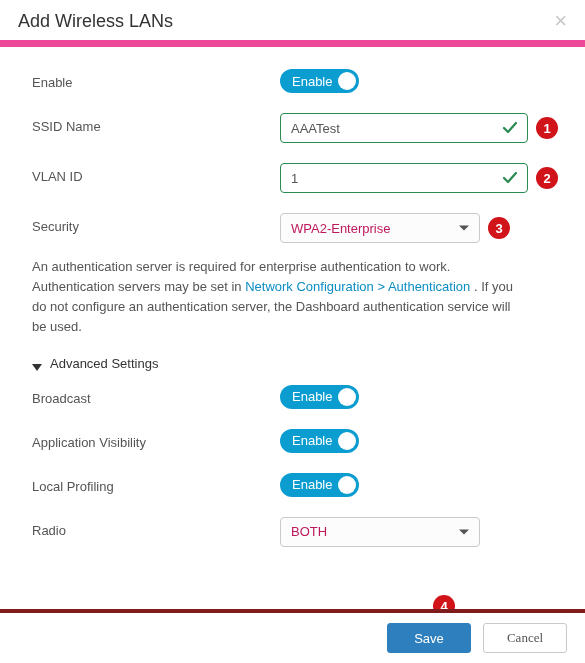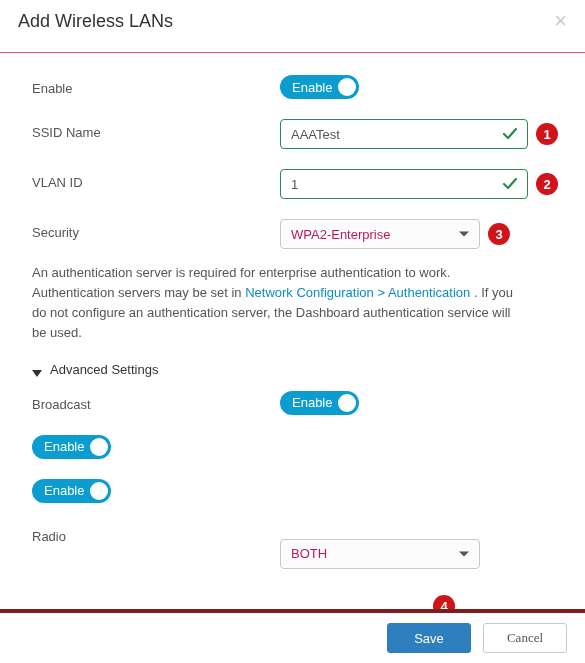--- a/index.html
+++ b/index.html
@@ -10,22 +10,22 @@
     color: #4e4e4e;
     width: 585px;
     height: 663px;
     position: relative;
   }
   .modal {
     width: 100%;
     height: 100%;
   }
   .modal-header {
-    padding: 10px 18px 20px 18px;
-    border-bottom: 1px solid #ec4899;
+    padding: 10px 18px 8px 18px;
+    border-bottom: 7px solid #ec4899;
     display: flex;
     align-items: flex-end;
     justify-content: space-between;
   }
   .modal-title {
     font-size: 18px;
     font-weight: 400;
     color: #333;
   }
   .close-x {
@@ -275,41 +275,43 @@
       <div class="field-label">Broadcast</div>
       <div class="field-control">
         <div class="toggle">
           <span class="toggle-label">Enable</span>
           <span class="toggle-knob"></span>
         </div>
       </div>
     </div>
 
     <div class="field-row">
+      <div class="field-label">Application Visibility</div>
       <div class="field-control">
         <div class="toggle">
           <span class="toggle-label">Enable</span>
           <span class="toggle-knob"></span>
         </div>
       </div>
     </div>
 
     <div class="field-row">
+      <div class="field-label">Local Profiling</div>
       <div class="field-control">
         <div class="toggle">
           <span class="toggle-label">Enable</span>
           <span class="toggle-knob"></span>
         </div>
       </div>
     </div>
 
     <div class="field-row">
       <div class="field-label">Radio</div>
       <div class="field-control">
-        <div class="select-box" style="width:200px;margin-top:16px;">
+        <div class="select-box" style="width:200px;">
           <span>BOTH</span>
           <span class="caret"></span>
         </div>
       </div>
     </div>
 
   </div>
 
   <div class="footer-badge-wrapper">
     <span class="step-badge">4</span>

